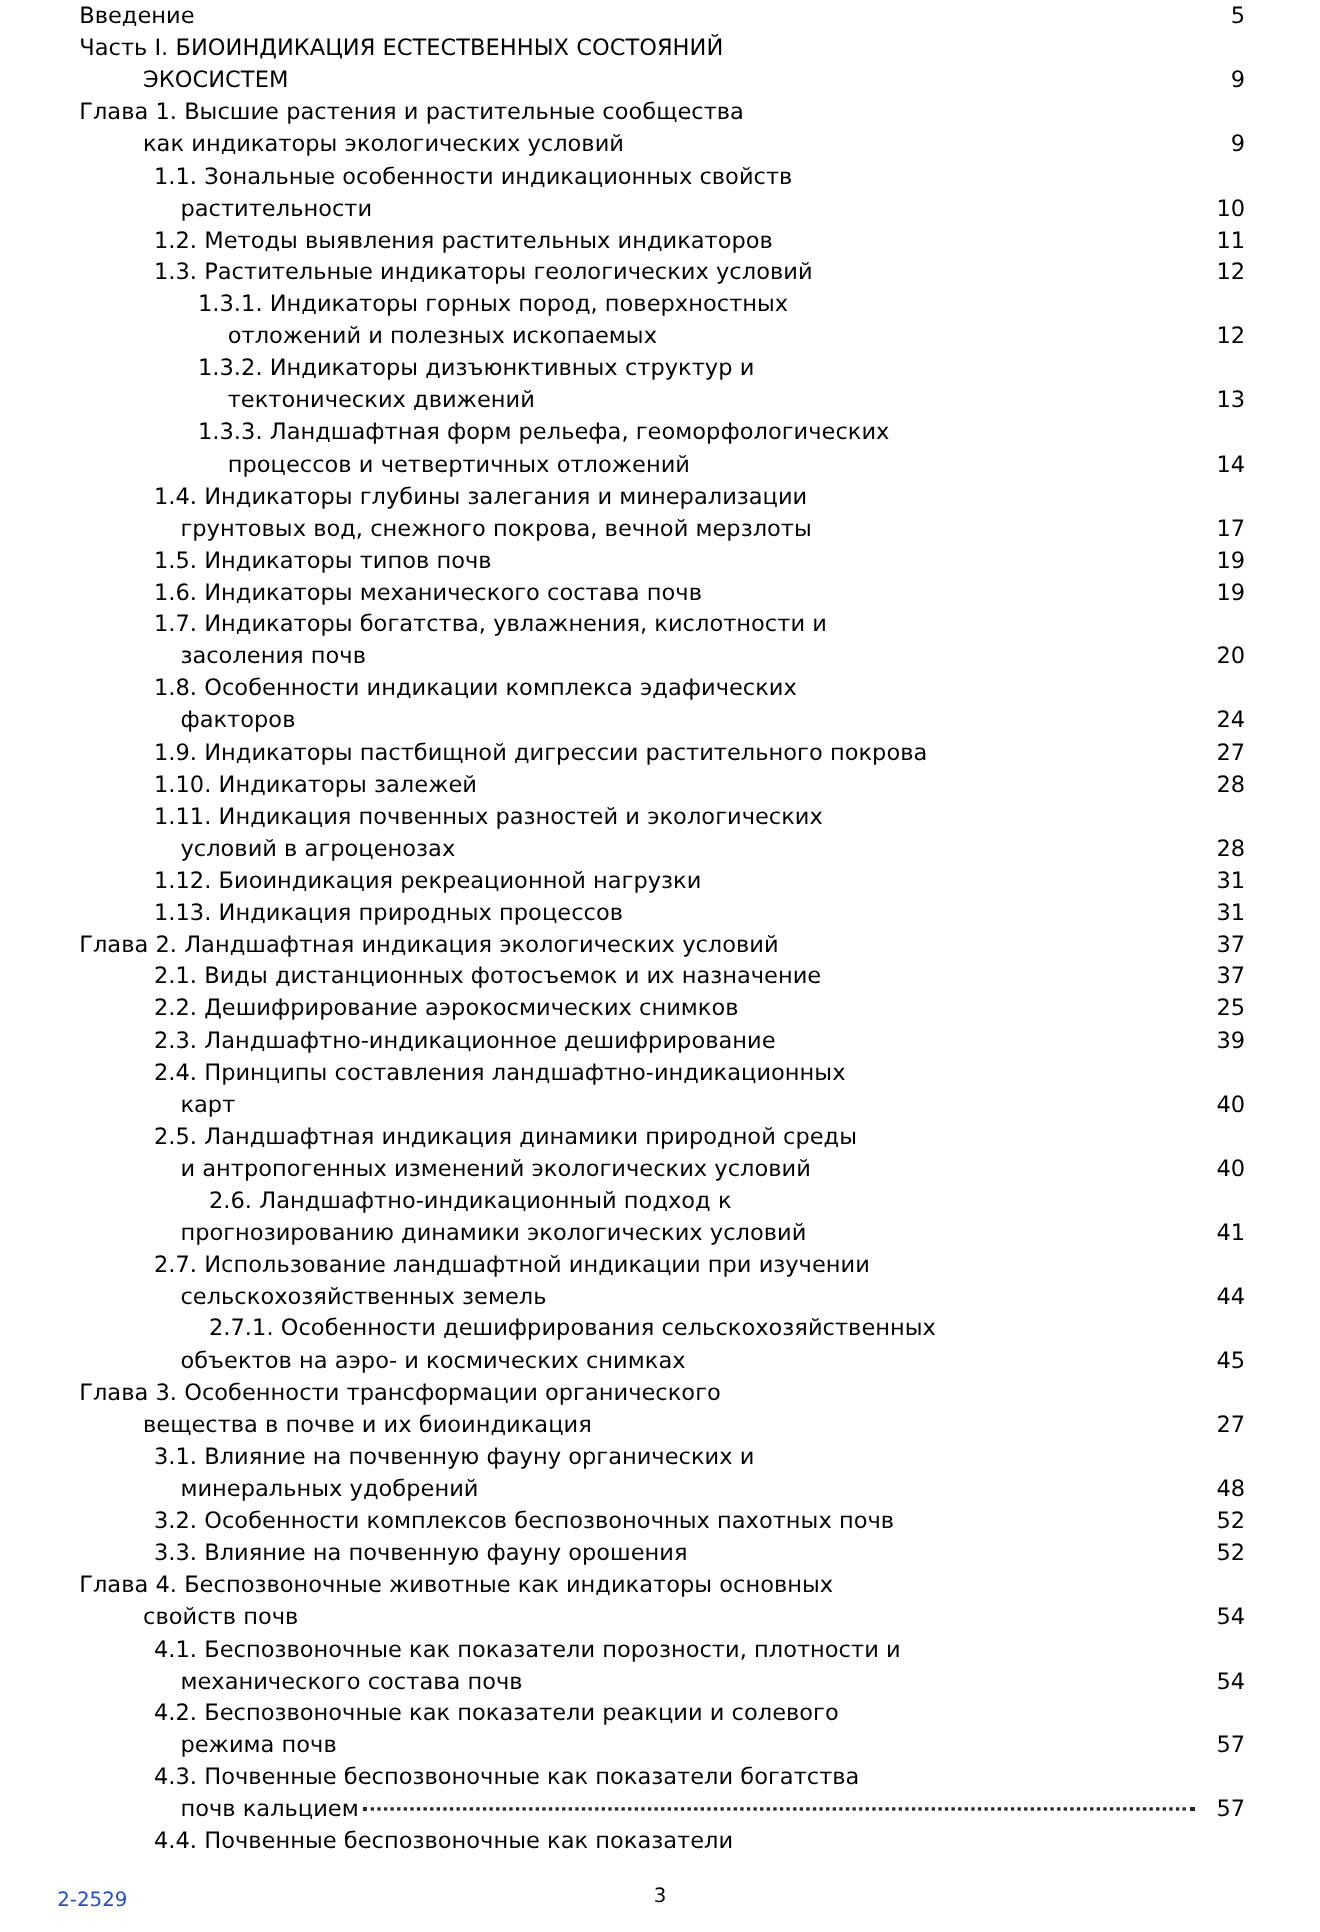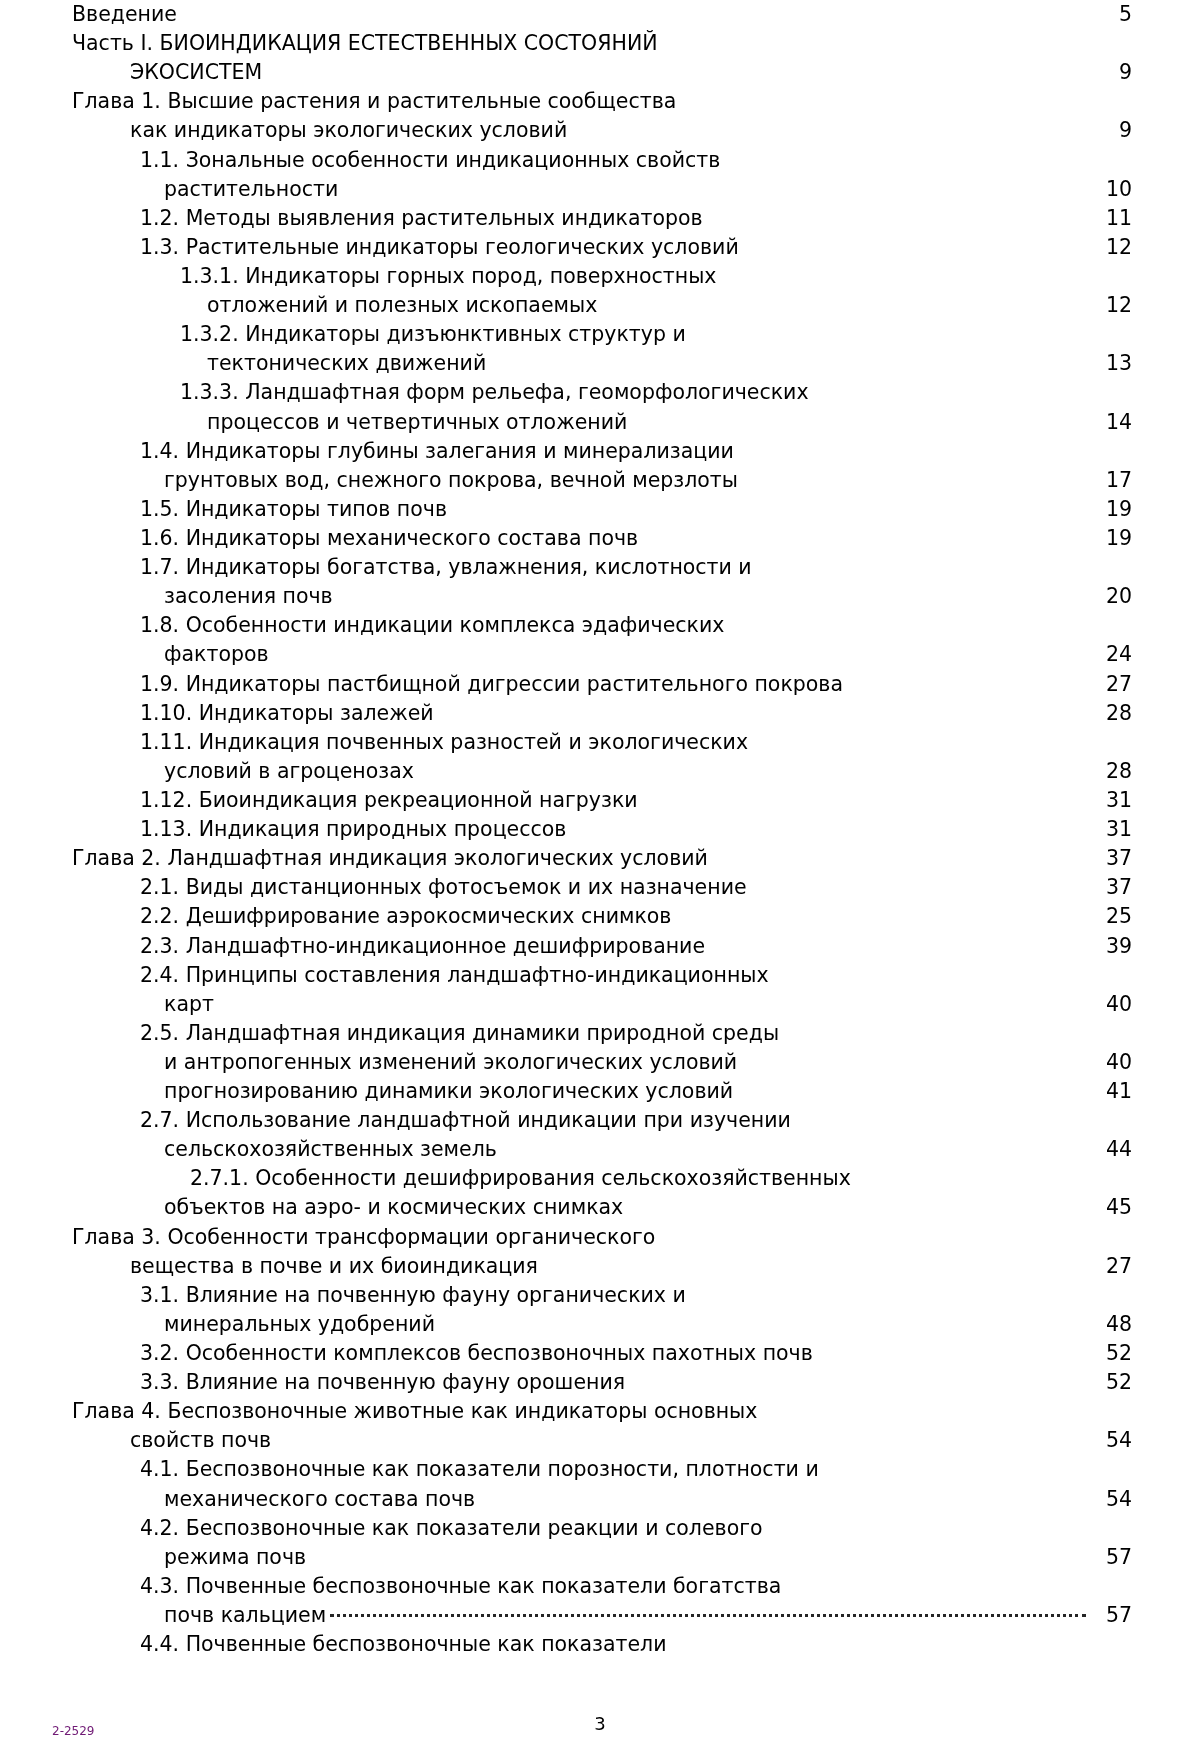--- a/index.html
+++ b/index.html
@@ -71,22 +71,22 @@
     left: 0;
     right: 0;
     bottom: 22px;
     text-align: center;
     font-size: 18px;
   }
   .footer-code {
     position: absolute;
     left: 52px;
     bottom: 18px;
-    font-size: 12px;
-    color: #701a75;
+    font-size: 18px;
+    color: #1d4ed8;
   }
 </style>
 </head>
 <body>
 
 <div class="page">
 
 
   <div class="toc">
       <div class="row lvl0">
@@ -266,20 +266,25 @@
       </div>
       <div class="row lvl1">
         <span class="txt">2.5. Ландшафтная индикация динамики природной среды</span>
         <span class="fill"></span>
         <span class="pg"></span>
       </div>
       <div class="row lvl1c">
         <span class="txt">и антропогенных изменений экологических условий</span>
         <span class="fill"></span>
         <span class="pg">40</span>
+      </div>
+      <div class="row lvl3">
+        <span class="txt">2.6. Ландшафтно-индикационный подход к</span>
+        <span class="fill"></span>
+        <span class="pg"></span>
       </div>
       <div class="row lvl1c">
         <span class="txt">прогнозированию динамики экологических условий</span>
         <span class="fill"></span>
         <span class="pg">41</span>
       </div>
       <div class="row lvl1">
         <span class="txt">2.7. Использование ландшафтной индикации при изучении</span>
         <span class="fill"></span>
         <span class="pg"></span>

